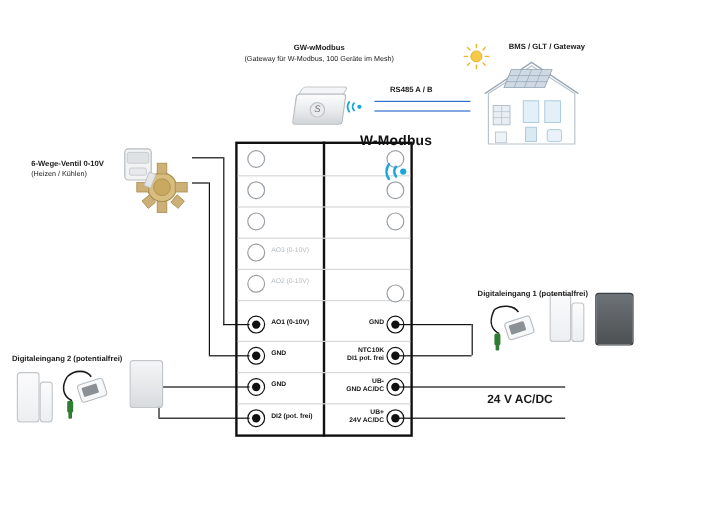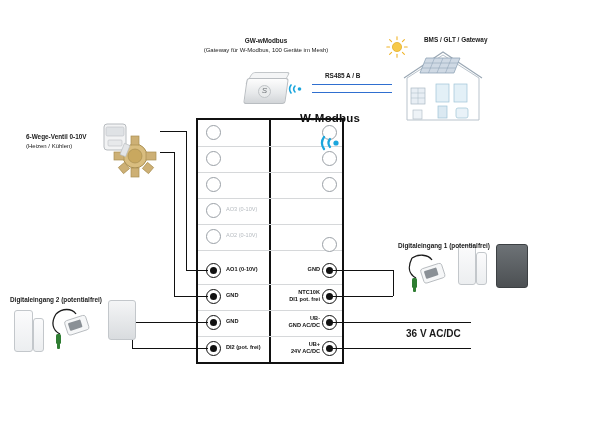--- a/index.html
+++ b/index.html
@@ -389,15 +389,15 @@
   <div class="lbl ctr" style="left:156px; top:47px; width:220px; font-size:6px;">(Gateway für W-Modbus, 100 Geräte im Mesh)</div>
   <div class="lbl bold" style="left:325px; top:72px; font-size:6.4px;">RS485 A / B</div>
   <div class="lbl bold" style="left:424px; top:36px; font-size:6.4px;">BMS / GLT / Gateway</div>
 
   <div class="lbl bold" style="left:26px; top:133px; font-size:6.4px;">6-Wege-Ventil 0-10V</div>
   <div class="lbl" style="left:26px; top:143px; font-size:6px;">(Heizen / Kühlen)</div>
 
   <div class="lbl bold" style="left:398px; top:242px; font-size:6.4px;">Digitaleingang 1 (potentialfrei)</div>
   <div class="lbl bold" style="left:10px; top:296px; font-size:6.4px;">Digitaleingang 2 (potentialfrei)</div>
 
-  <div class="lbl bold" style="left:406px; top:328px; font-size:10px;">36 V AC/DC</div>
+  <div class="lbl bold" style="left:406px; top:328px; font-size:10px;">24 V AC/DC</div>
 
 </div>
 
 </body></html>

